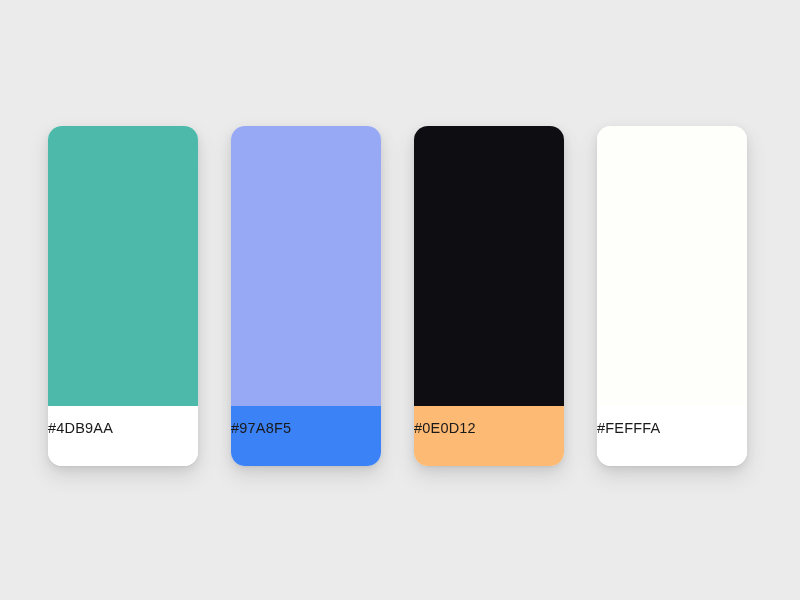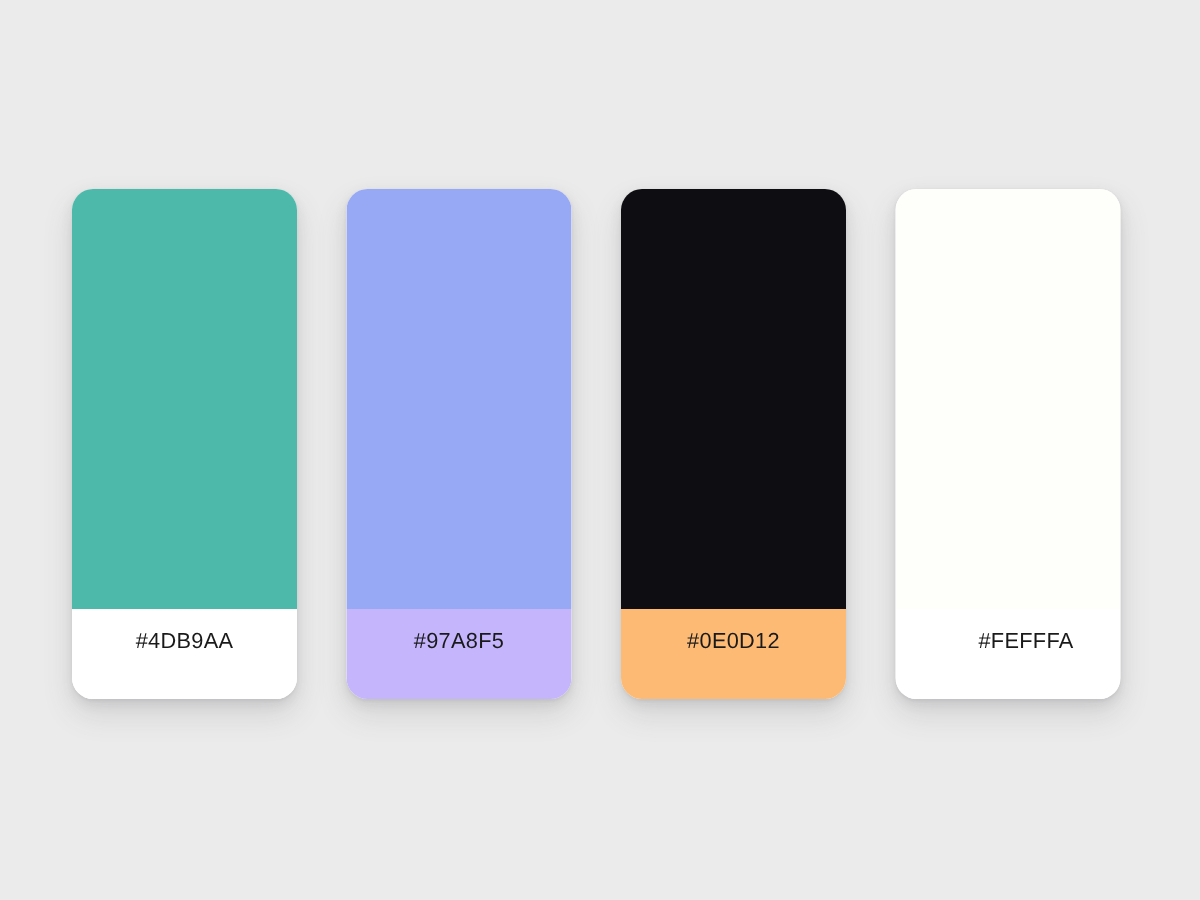--- a/index.html
+++ b/index.html
@@ -52,21 +52,20 @@
   .swatch-color {
     flex: 0 0 280px;
     width: 100%;
     height: 280px;
   }
 
   .swatch-label-strip {
     flex: 1 1 auto;
     display: flex;
     align-items: center;
-    justify-content: center;
     background: #ffffff;
     padding-bottom: 15px;
   }
 
   .swatch-hex {
     font-family: "Liberation Sans", sans-serif;
     font-size: 14.5px;
     font-weight: 400;
     letter-spacing: 0.2px;
     color: #1a1a1a;
@@ -83,33 +82,33 @@
 
     <div class="swatch-card" style="background-color: rgb(255, 255, 255);">
       <div class="swatch-color" style="background-color: rgb(77, 185, 170);"></div>
       <div class="swatch-label-strip" style="background-color: rgb(255, 255, 255);">
         <span class="swatch-hex" style="color: rgb(26, 26, 26);">#4DB9AA</span>
       </div>
     </div>
 
     <div class="swatch-card" style="background-color: rgb(255, 255, 255);">
       <div class="swatch-color" style="background-color: rgb(151, 168, 245);"></div>
-      <div class="swatch-label-strip" style="background-color: #c4b5fd;">
+      <div class="swatch-label-strip" style="background-color: #3b82f6;">
         <span class="swatch-hex" style="color: rgb(26, 26, 26);">#97A8F5</span>
       </div>
     </div>
 
     <div class="swatch-card" style="background-color: rgb(255, 255, 255);">
       <div class="swatch-color" style="background-color: rgb(14, 13, 18);"></div>
       <div class="swatch-label-strip" style="background-color: #fdba74;">
         <span class="swatch-hex" style="color: rgb(26, 26, 26);">#0E0D12</span>
       </div>
     </div>
 
     <div class="swatch-card" style="background-color: rgb(255, 255, 255);">
       <div class="swatch-color" style="background-color: rgb(254, 255, 250);"></div>
       <div class="swatch-label-strip" style="background-color: rgb(255, 255, 255);">
-        <span class="swatch-hex" style="color: rgb(26, 26, 26); margin-left: 24px;">#FEFFFA</span>
+        <span class="swatch-hex" style="color: rgb(26, 26, 26);">#FEFFFA</span>
       </div>
     </div>
 
   </div>
 </div>
 
 </body></html>

